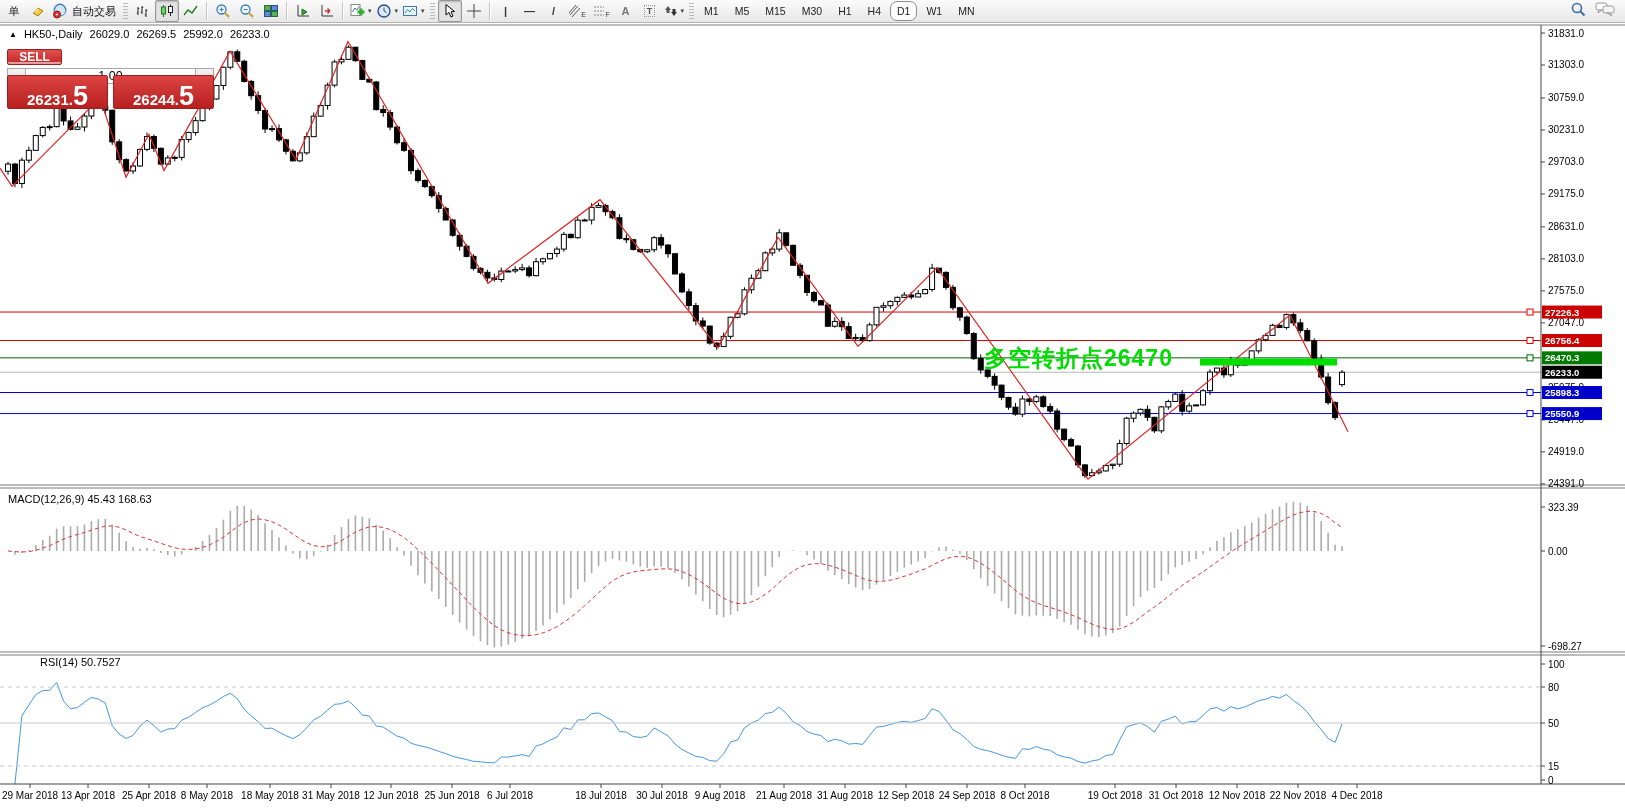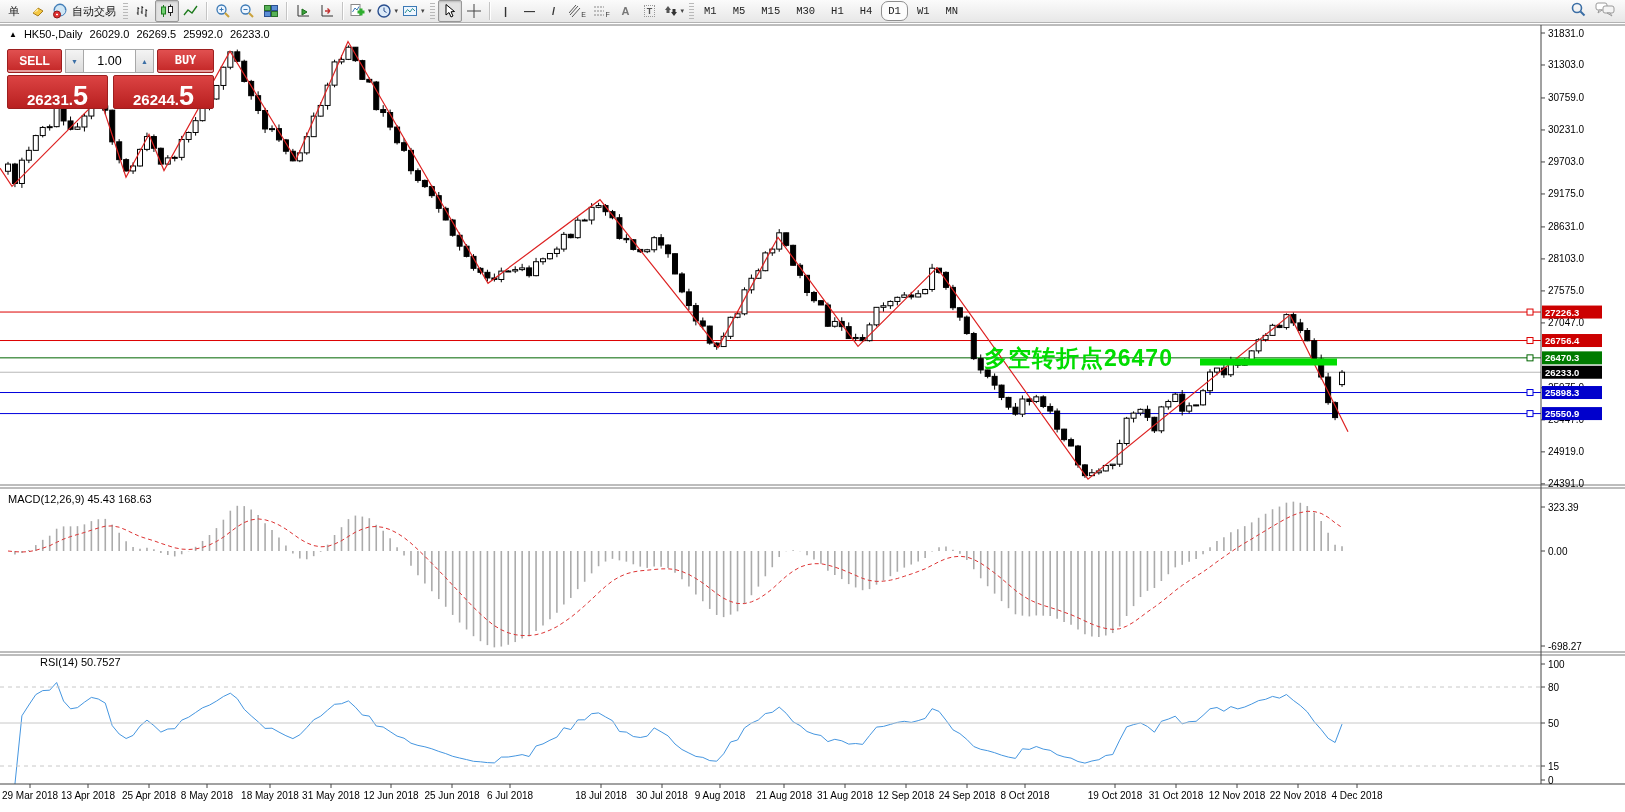--- a/index.html
+++ b/index.html
@@ -8,35 +8,35 @@
   .toolbar{position:absolute;top:0;left:0;width:1625px;height:23px;background:linear-gradient(#fbfbfb,#e7e7e7);border-bottom:1px solid #b3b3b3;display:flex;align-items:center;padding:0 2px;box-sizing:border-box;z-index:5;}
   .tbtn{height:20px;min-width:20px;display:flex;align-items:center;justify-content:center;border:1px solid transparent;border-radius:2px;cursor:default;gap:2px;padding:0 1px;}
   .tbtn.active{background:#e2e2e2;border-color:#979797;box-shadow:inset 0 1px 2px rgba(0,0,0,.18);}
   .tbtn svg{display:block;}
   .tlabel{font-size:11px;color:#111;white-space:nowrap;padding:0 2px;}
   .glyph{font-size:11px;color:#333;font-weight:bold;}
   .sub{font-size:7px;color:#333;margin-left:-2px;margin-top:6px;}
   .caret{font-size:7px;color:#444;margin-left:1px;}
   .sep{width:0;height:18px;border-left:1px solid #c4c4c4;border-right:1px solid #fff;margin:0 3px;}
   .grip{width:5px;height:16px;margin:0 3px;background:repeating-linear-gradient(to bottom,#b9b9b9 0 1px,transparent 1px 3px);}
-  .tf{font-size:10.5px;color:#222;height:18px;line-height:18px;padding:0 6px;border:1px solid transparent;border-radius:2px;font-family:Liberation Mono, monospace;}
+  .tf{font-size:10.5px;color:#222;height:18px;line-height:18px;padding:0 6px;border:1px solid transparent;border-radius:2px;}
   .tf.active{background:#fcfcfc;border-color:#8f8f8f;border-radius:7px;}
   .toolbar-right{margin-left:auto;display:flex;align-items:center;gap:8px;padding-right:8px;}
   
   #chart{position:absolute;top:24px;left:0;}
   .axlbl{font-size:10px;fill:#000;}
   .badgetxt{font-size:9.5px;font-weight:bold;fill:#fff;}
   .datelbl{font-size:10px;fill:#000;text-anchor:middle;}
   
   .ohlc-header{position:absolute;left:9px;top:28px;font-size:11px;color:#000;z-index:6;display:flex;gap:7px;white-space:nowrap;}
   .ind-label{position:absolute;left:8px;font-size:11px;color:#000;z-index:6;white-space:nowrap;}
   .annotation{position:absolute;left:984px;top:343px;font-size:23px;font-weight:bold;z-index:6;white-space:nowrap;letter-spacing:1px;}
   
   .ocp{position:absolute;left:7px;top:49px;width:207px;z-index:7;}
-  .ocp-row1{display:flex;gap:3px;height:24px;}
+  .ocp-row1{display:flex;gap:3px;height:24px;flex-direction:column;}
   .oc-btn{background:linear-gradient(#e15050,#c32626);border:1px solid #9d1f1f;border-radius:2px;color:#fff;font-weight:bold;font-size:12px;display:flex;align-items:center;justify-content:center;box-shadow:inset 0 -2px 0 rgba(255,255,255,.55);}
   .sell-btn{width:53px;}
   .buy-btn{width:55px;font-family:Liberation Mono, monospace;}
   .spinner{flex:1;display:flex;}
   .spin-btn{width:17px;background:linear-gradient(#f4f4f4,#dcdcdc);border:1px solid #a8a8a8;color:#3b6ea5;font-size:7px;display:flex;align-items:center;justify-content:center;}
   .vol{flex:1;background:#fff;border-top:1px solid #a8a8a8;border-bottom:1px solid #a8a8a8;font-size:12.5px;color:#000;display:flex;align-items:center;justify-content:center;}
   .ocp-row2{display:flex;gap:5px;margin-top:2px;}
   .price-box{flex:1;height:32px;background:linear-gradient(#dc4343,#b82020);border:1px solid #9d1f1f;border-radius:2px;color:#fff;display:flex;align-items:flex-end;justify-content:center;padding-bottom:0;}
   .p-small{font-size:15px;font-weight:bold;line-height:1.1;}
   .p-big{font-size:27px;font-weight:bold;line-height:.8;}

